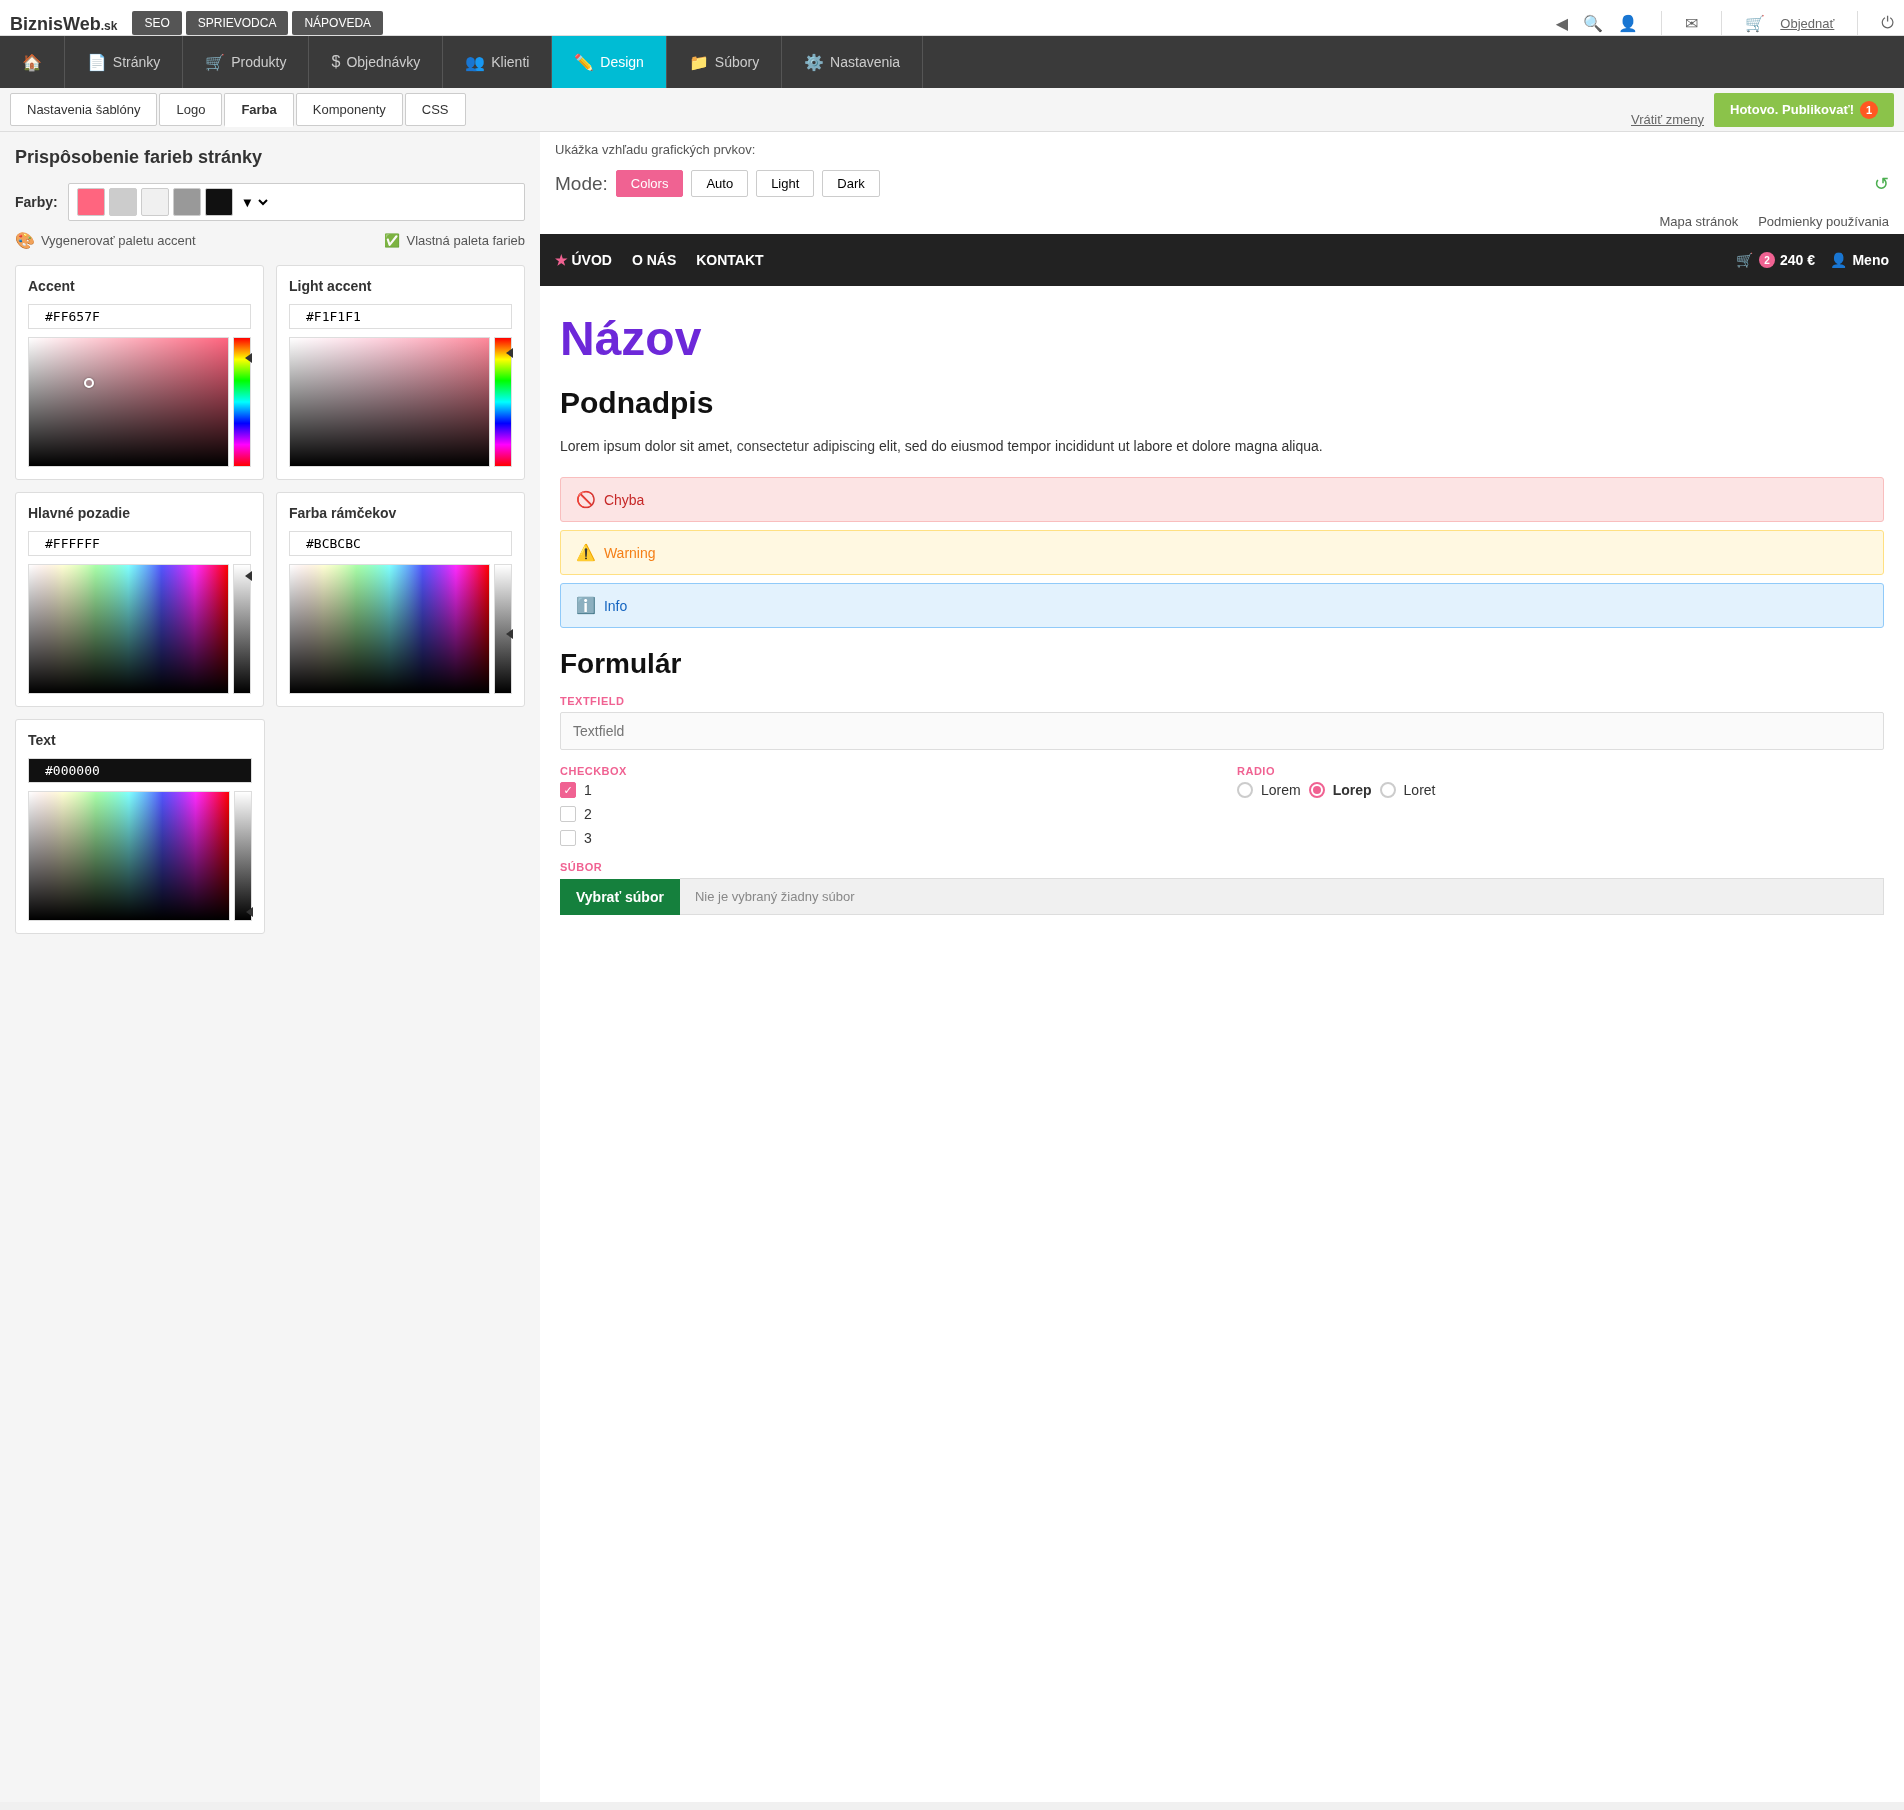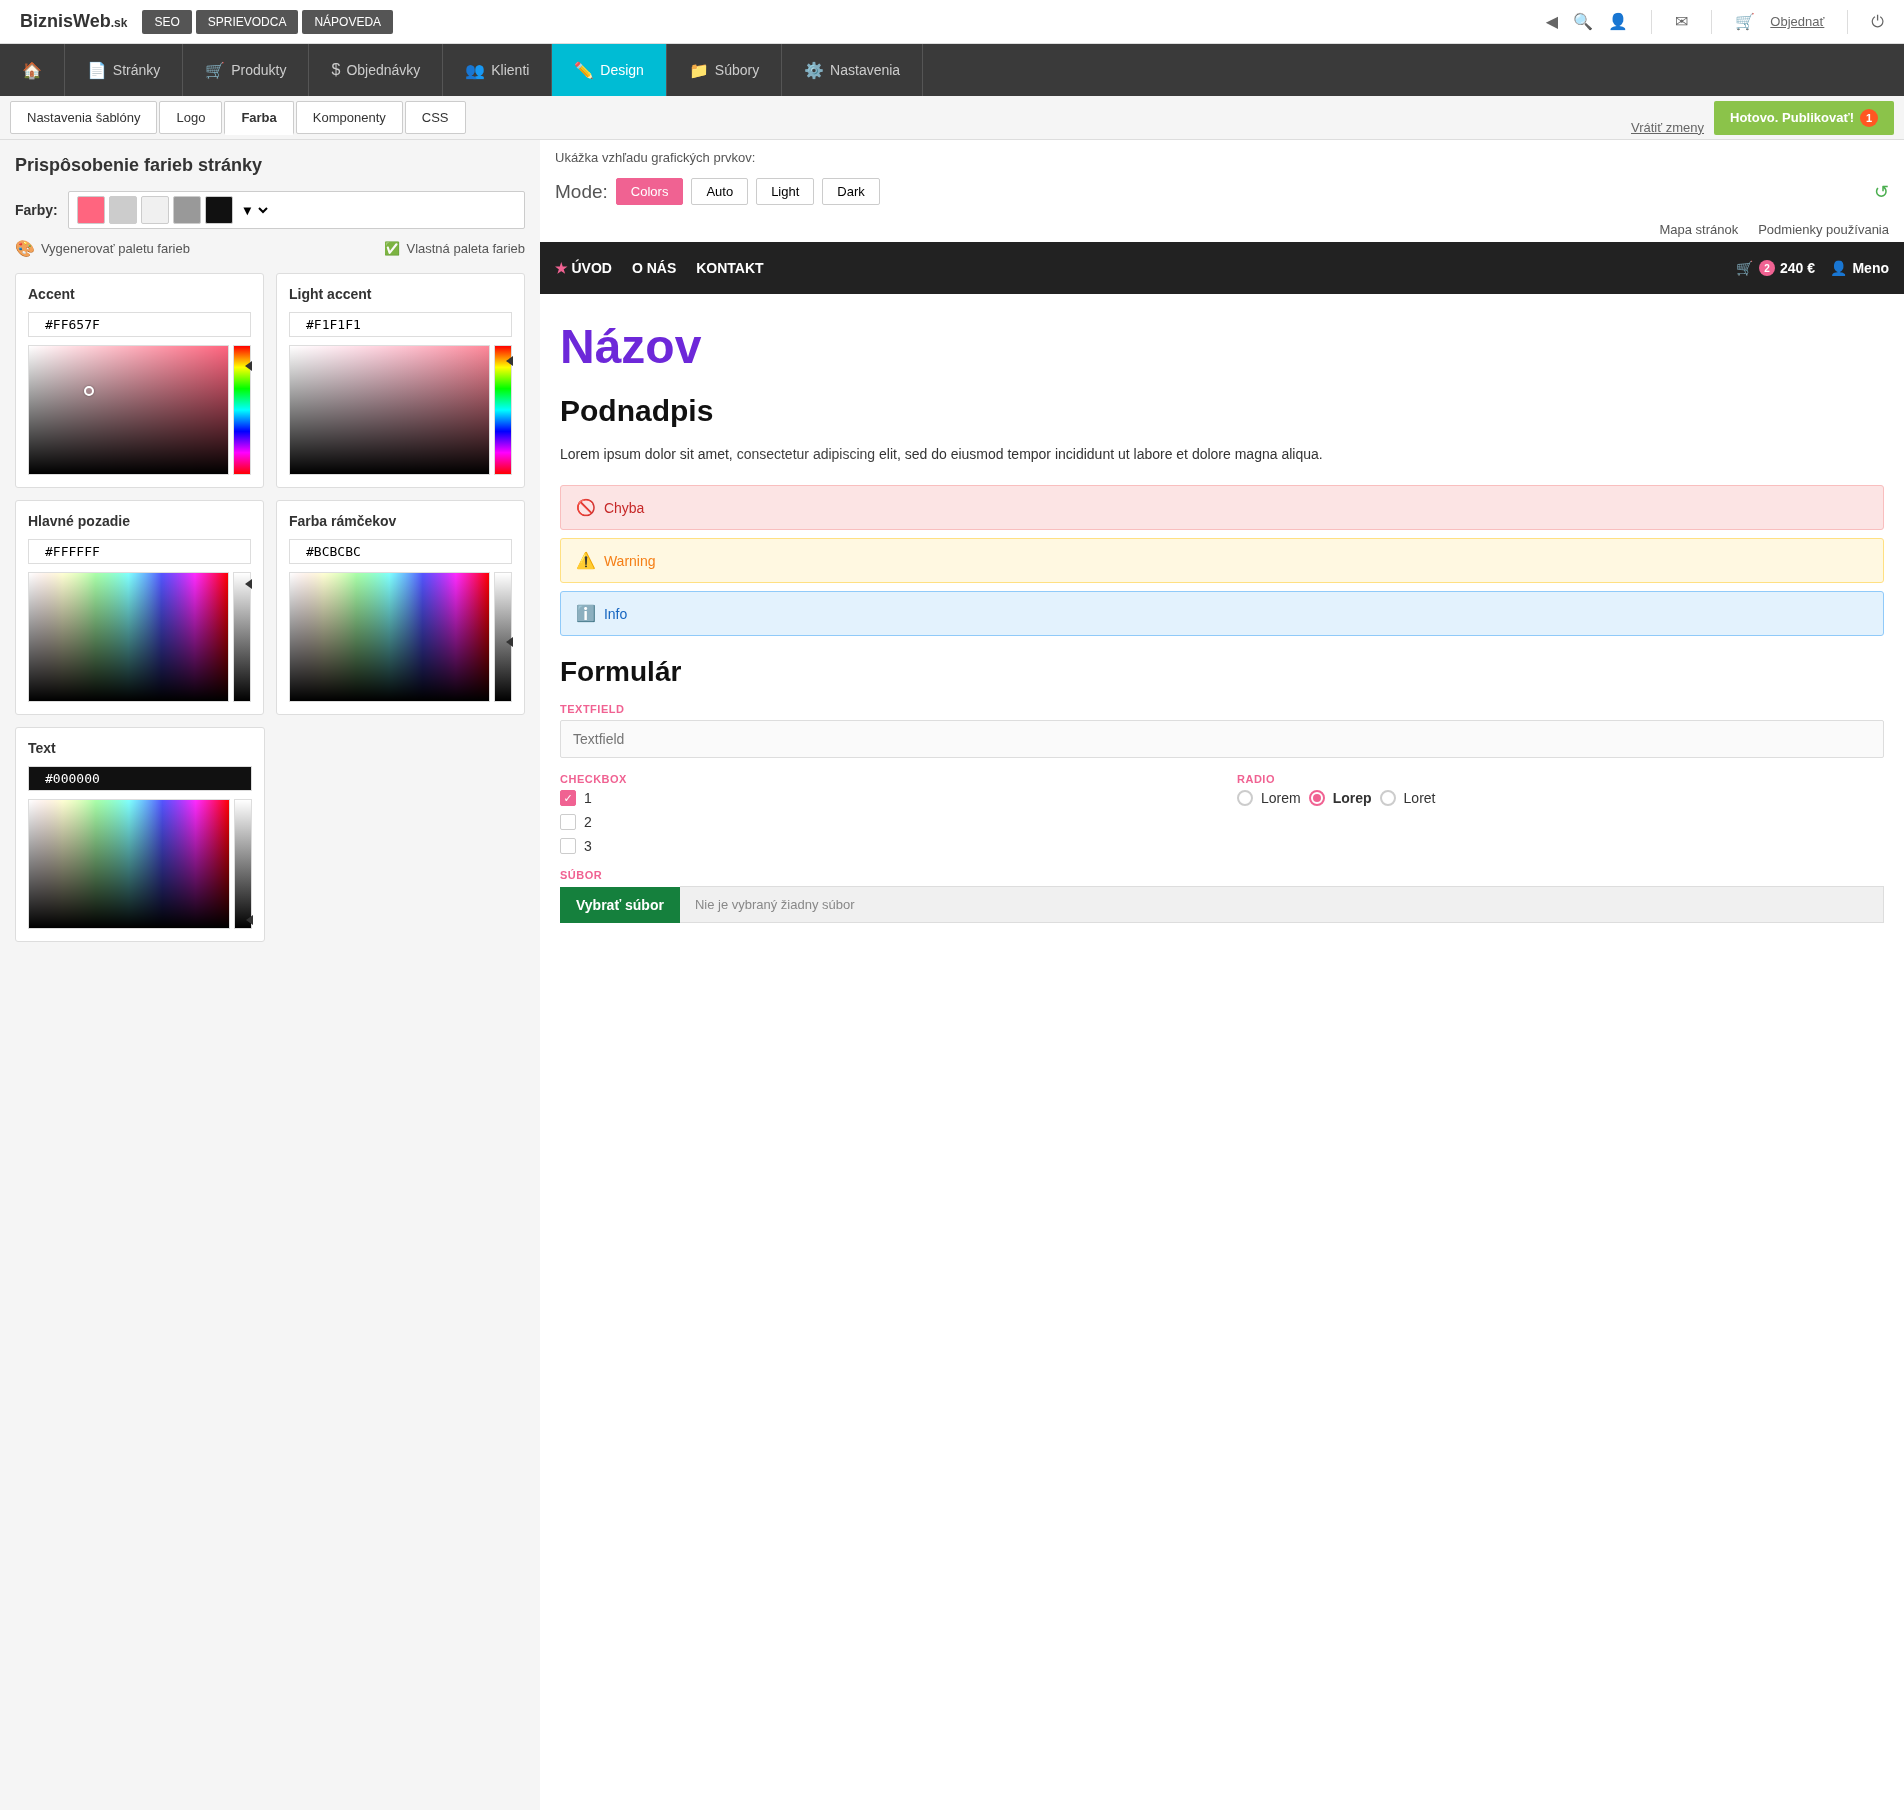--- a/index.html
+++ b/index.html
@@ -1,19 +1,19 @@
 <!DOCTYPE html>
 <html><head>
   <meta charset="utf-8">
   <style>
     * { box-sizing: border-box; margin: 0; padding: 0; }
     body { font-family: Arial, sans-serif; font-size: 14px; background: #f0f0f0; color: #333; }
 
     
-    .top-bar { display: flex; align-items: center; background: #fff; border-bottom: 1px solid #ddd; padding: 0 20px; height: 44px; }
+    .top-bar { display: flex; align-items: flex-end; background: #fff; border-bottom: 1px solid #ddd; padding: 0 10px; height: 36px; }
     .logo { font-size: 18px; font-weight: bold; color: #e63; margin-right: 15px; }
     .logo span { color: #333; }
     .logo-sk { color: #e63; font-size: 12px; }
     .top-nav-btn { background: #555; color: #fff; border: none; padding: 5px 12px; margin-right: 4px; font-size: 12px; cursor: pointer; border-radius: 2px; }
     .top-icons { display: flex; align-items: center; margin-left: auto; gap: 15px; color: #666; }
     .top-icons span { cursor: pointer; font-size: 16px; }
     .top-icons .objednat { font-size: 13px; text-decoration: underline; cursor: pointer; }
     .top-bar-divider { width: 1px; height: 24px; background: #ddd; margin: 0 8px; }
 
     
@@ -214,21 +214,21 @@
         <div class="swatch" style="background:#f0f0f0;"></div>
         <div class="swatch" style="background:#999999;"></div>
         <div class="swatch" style="background:#111111;"></div>
         <select><option>▼</option></select>
       </div>
     </div>
 
     <div class="palette-controls">
       <div class="generate-palette">
         <span class="generate-icon">🎨</span>
-        <span>Vygenerovať paletu farieb</span>
+        <span>Vygenerovať paletu accent</span>
       </div>
       <div class="vlastna-paleta">
         <span class="check-icon">✅</span>
         <span>Vlastná paleta farieb</span>
       </div>
     </div>
 
     <div class="color-panel-row">
 
       <div class="color-panel color-panel-half">

